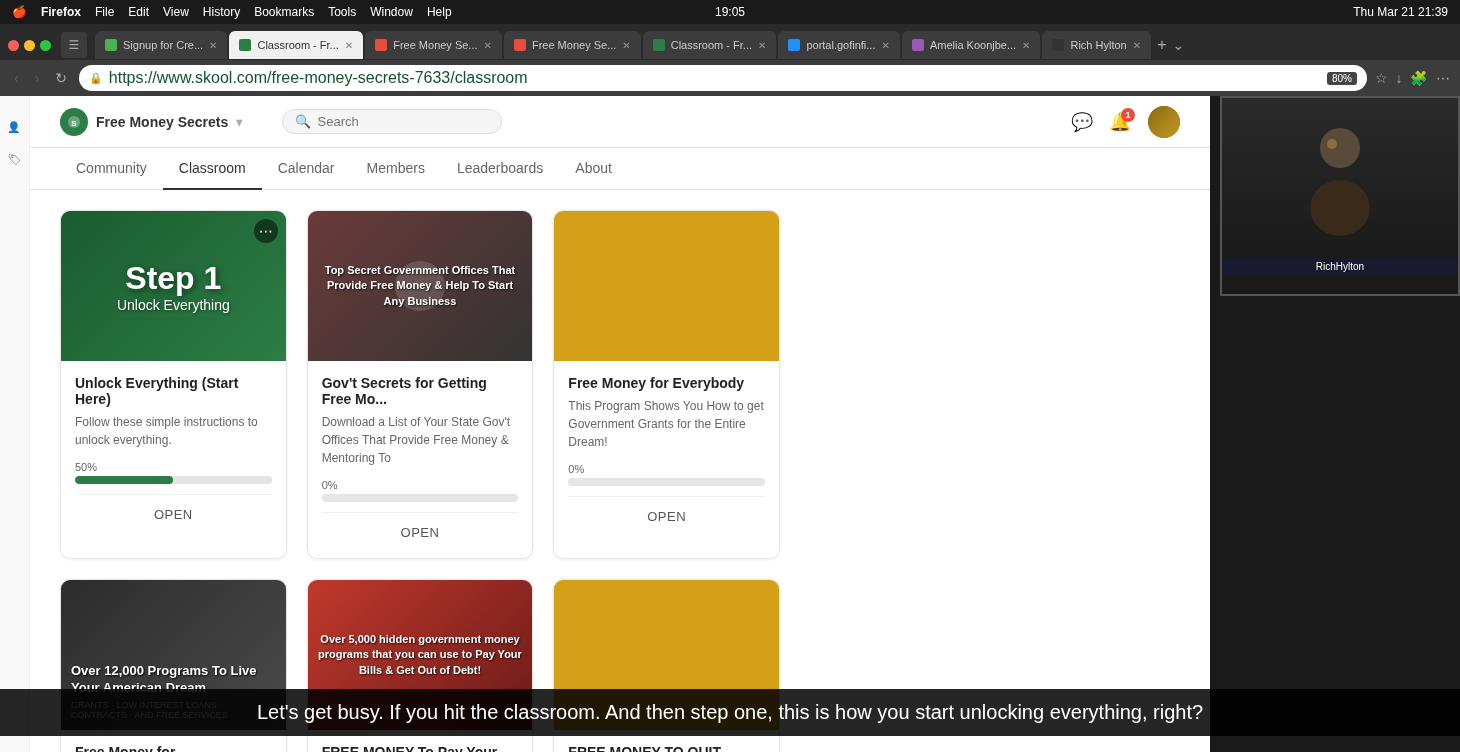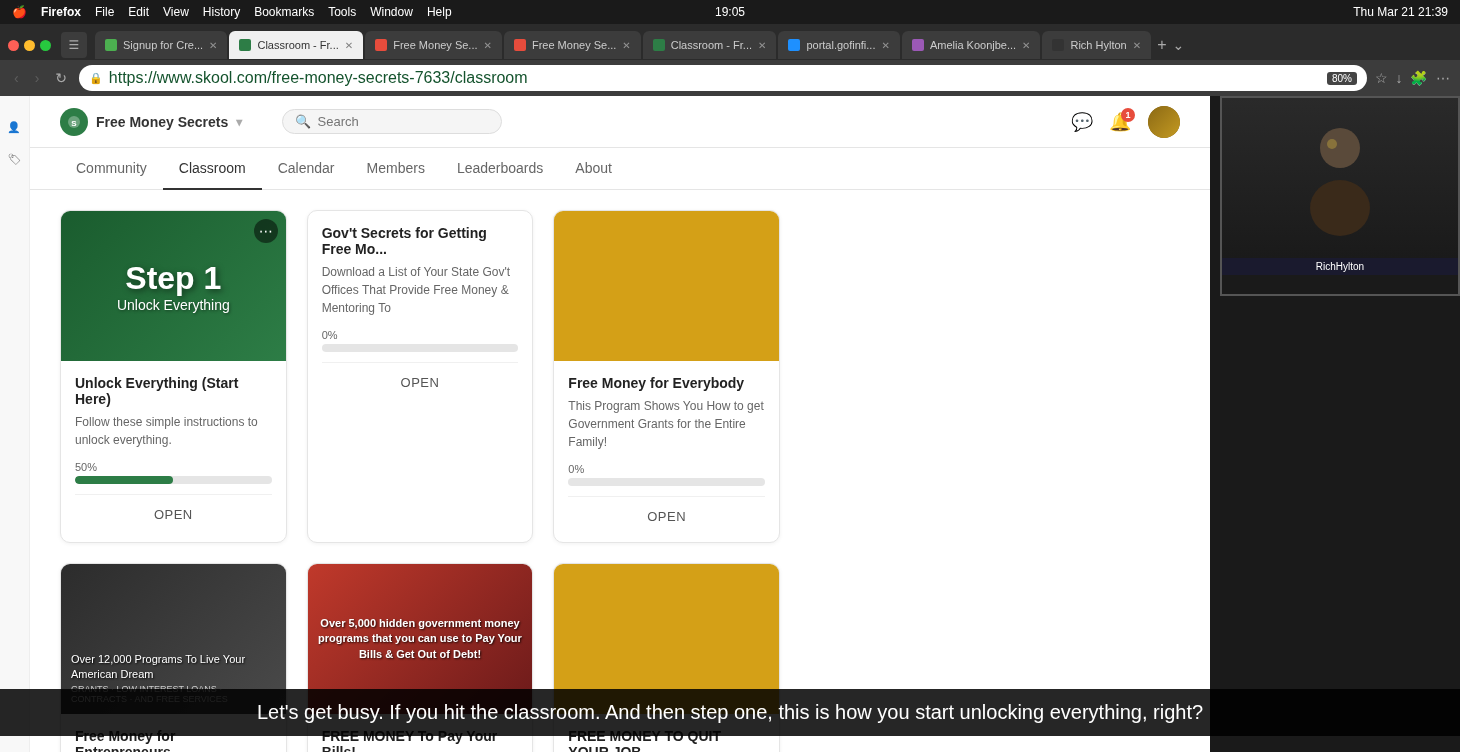--- a/index.html
+++ b/index.html
@@ -102,21 +102,21 @@
     .card-thumbnail { width: 100%; height: 150px; position: relative; overflow: hidden; }
     .card-thumbnail.step1 { background: linear-gradient(135deg, #1a5c2e, #2d7d46); display: flex; flex-direction: column; align-items: center; justify-content: center; }
     .card-thumbnail.step1 .step-text { color: #fff; font-size: 32px; font-weight: 900; text-shadow: 2px 2px 6px rgba(0,0,0,0.5); }
     .card-thumbnail.step1 .unlock-text { color: #fff; font-size: 14px; text-shadow: 1px 1px 3px rgba(0,0,0,0.5); text-align: center; }
     .card-thumbnail.gov { background: linear-gradient(135deg, #8b1a1a, #333); position: relative; display: flex; align-items: center; justify-content: center; }
     .gov-overlay { position: absolute; inset: 0; display: flex; flex-direction: column; align-items: center; justify-content: center; padding: 10px; text-align: center; }
     .gov-overlay .gov-title { color: #fff; font-size: 11px; font-weight: 600; line-height: 1.4; text-shadow: 1px 1px 2px rgba(0,0,0,0.8); }
     .card-thumbnail.yellow { background: #d4a017; }
     .card-thumbnail.entrepreneur { background: linear-gradient(135deg, #2c2c2c, #4a4a4a); position: relative; display: flex; align-items: center; justify-content: center; }
     .entrepreneur-overlay { position: absolute; inset: 0; display: flex; flex-direction: column; align-items: flex-start; justify-content: flex-end; padding: 10px; }
-    .entrepreneur-overlay .ent-title { color: #fff; font-size: 11px; font-weight: 400; text-shadow: 1px 1px 2px rgba(0,0,0,0.9); line-height: 1.3; }
+    .entrepreneur-overlay .ent-title { color: #fff; font-size: 13px; font-weight: 700; text-shadow: 1px 1px 2px rgba(0,0,0,0.9); line-height: 1.3; }
     .entrepreneur-overlay .ent-subtitle { color: #ccc; font-size: 9px; margin-top: 3px; }
     .card-thumbnail.paybills { background: linear-gradient(135deg, #c0392b, #6b1a1a); display: flex; align-items: center; justify-content: center; position: relative; padding-left: 36px; }
     .paybills-overlay { position: absolute; inset: 0; display: flex; align-items: center; justify-content: center; padding: 10px; text-align: center; }
     .paybills-overlay .pb-text { color: #fff; font-size: 11px; font-weight: 600; line-height: 1.4; text-shadow: 1px 1px 2px rgba(0,0,0,0.8); }
     .card-thumbnail.quitjob { background: #d4a017; }
 
     .card-menu-btn {
       position: absolute; top: 8px; right: 8px;
       width: 24px; height: 24px; background: rgba(0,0,0,0.5); border-radius: 50%;
       display: flex; align-items: center; justify-content: center; color: #fff; font-size: 14px; cursor: pointer;
@@ -322,39 +322,47 @@
               <div class="progress-track">
                 <div class="progress-fill" style="width:50%;"></div>
               </div>
             </div>
             <hr class="card-divider">
             <button class="card-open-btn">OPEN</button>
           </div>
         </div>
 
         <div class="course-card">
+          <div class="card-thumbnail gov">
+            <div class="gov-face">
+              <div class="face-circle"></div>
+            </div>
+            <div class="gov-overlay">
+              <span class="gov-title">Top Secret Government Offices That Provide Free Money &amp; Help To Start Any Business</span>
+            </div>
+          </div>
           <div class="card-body">
             <div class="card-title">Gov't Secrets for Getting Free Mo...</div>
             <div class="card-desc">Download a List of Your State Gov't Offices That Provide Free Money &amp; Mentoring To</div>
             <div class="progress-bar-container">
               <div class="progress-label">0%</div>
               <div class="progress-track">
                 <div class="progress-fill zero"></div>
               </div>
             </div>
             <hr class="card-divider">
             <button class="card-open-btn">OPEN</button>
           </div>
         </div>
 
         <div class="course-card">
           <div class="card-thumbnail yellow"></div>
           <div class="card-body">
             <div class="card-title">Free Money for Everybody</div>
-            <div class="card-desc">This Program Shows You How to get Government Grants for the Entire Family!</div>
+            <div class="card-desc">This Program Shows You How to get Government Grants for the Entire Dream!</div>
             <div class="progress-bar-container">
               <div class="progress-label">0%</div>
               <div class="progress-track">
                 <div class="progress-fill zero"></div>
               </div>
             </div>
             <hr class="card-divider">
             <button class="card-open-btn">OPEN</button>
           </div>
         </div>

